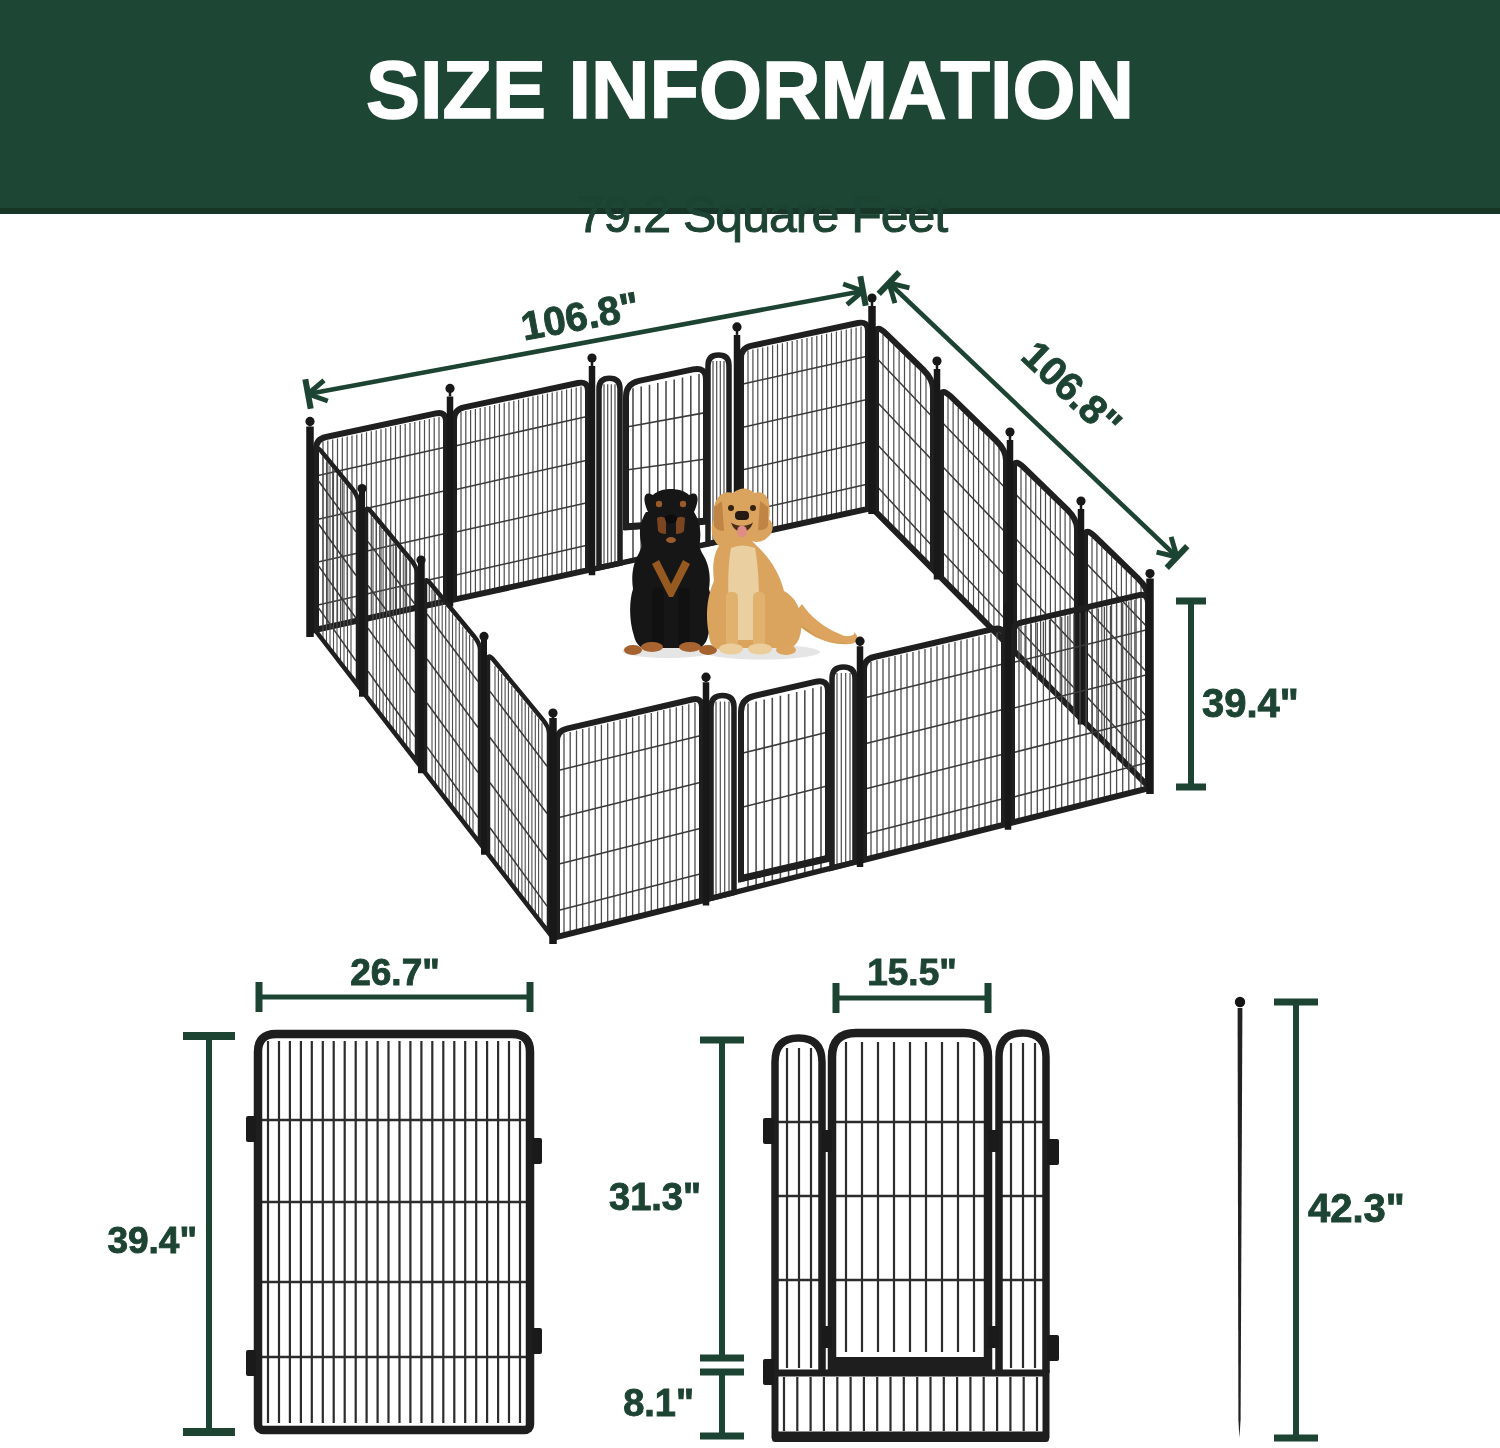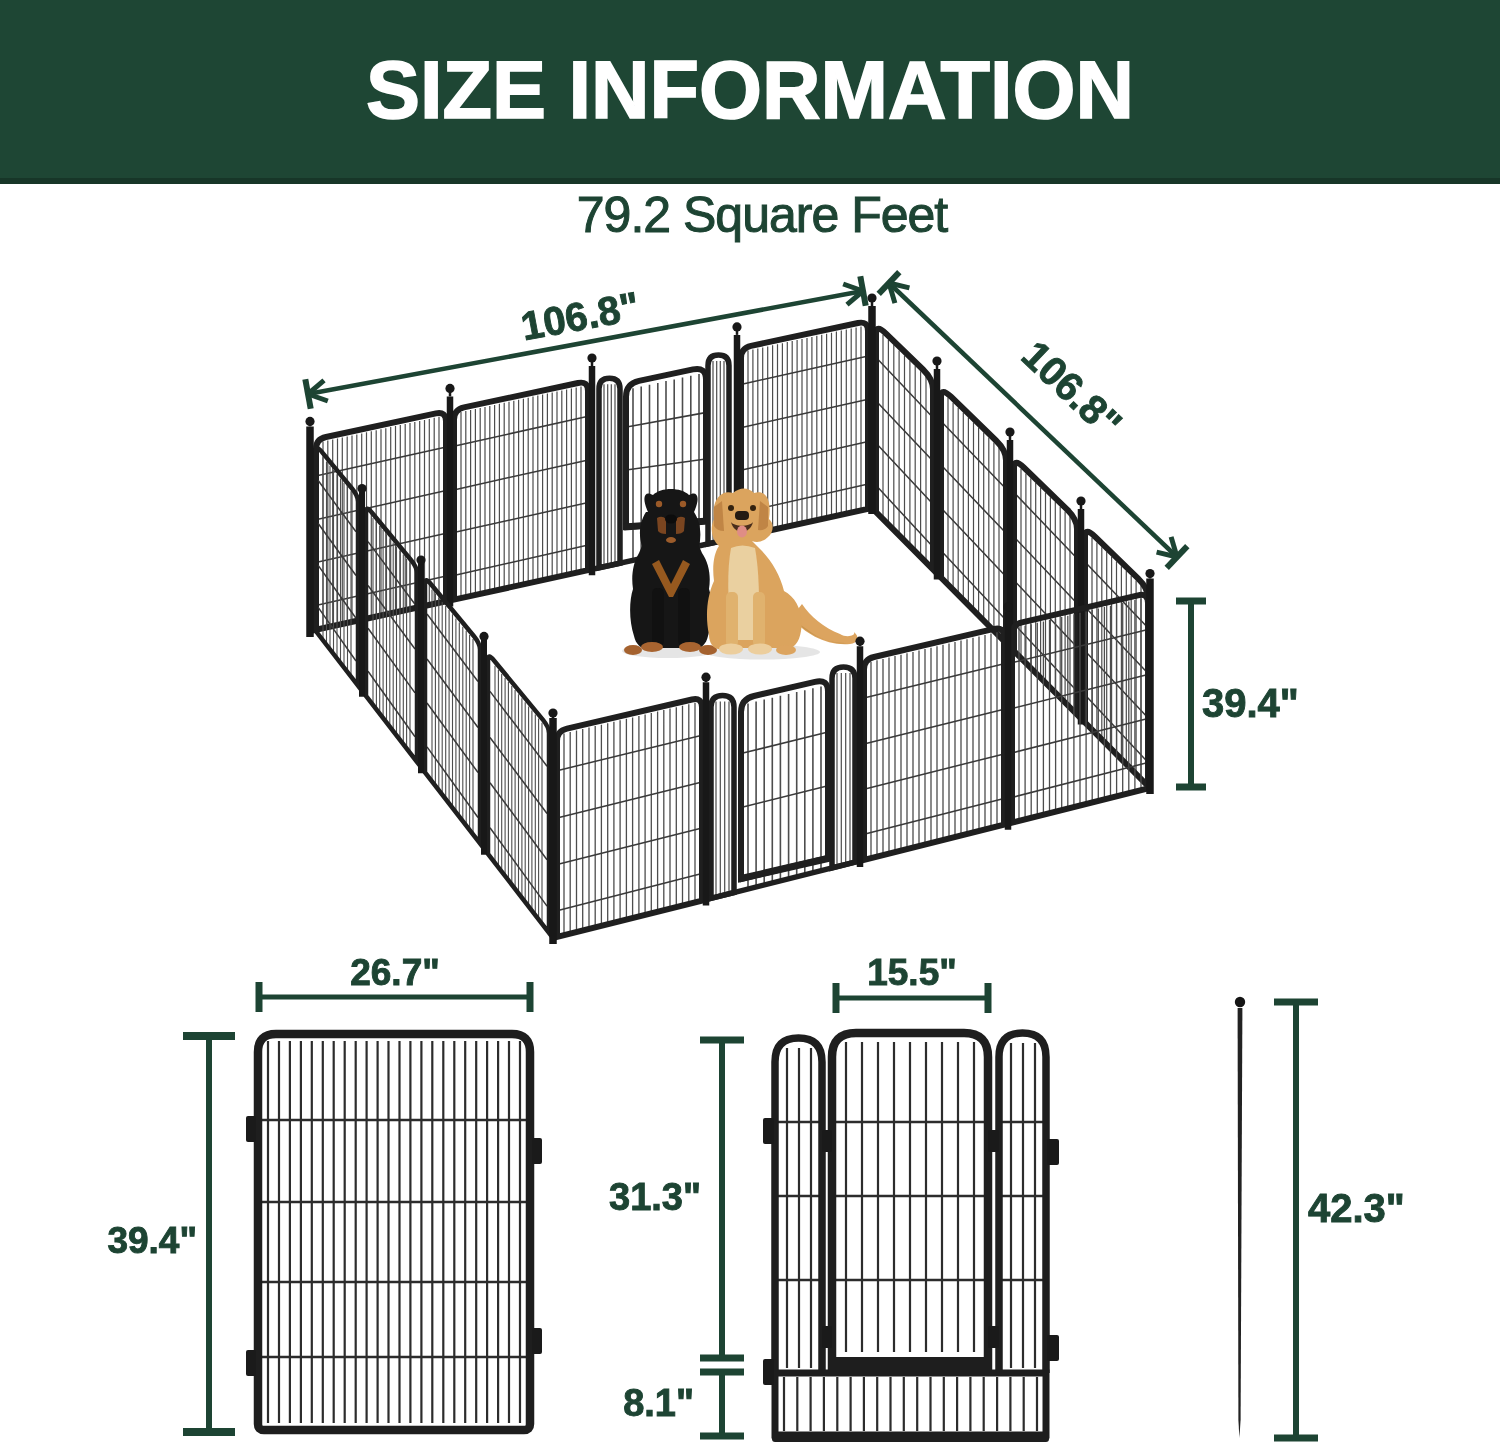--- a/index.html
+++ b/index.html
@@ -1,16 +1,16 @@
 <!DOCTYPE html>
 <html><head><meta charset="utf-8"><title>Size Information</title>
 <style>
 html,body{margin:0;padding:0;width:1500px;height:1448px;background:#ffffff;overflow:hidden;}
 body{font-family:"Liberation Sans",sans-serif;}
-.banner{position:absolute;left:0;top:0;width:1500px;height:184px;background:#1e4634;border-bottom:0;}
+.banner{position:absolute;left:0;top:0;width:1500px;height:214px;background:#1e4634;border-bottom:0;}
 .banner:after{content:"";position:absolute;left:0;bottom:0;width:100%;height:6px;background:rgba(0,0,0,0.22);}
 .banner span{position:absolute;left:0;top:44px;width:100%;text-align:center;color:#fff;font-weight:700;font-size:81px;letter-spacing:0px;-webkit-text-stroke:1.6px #ffffff;}
 .subtitle{position:absolute;left:12px;top:186px;width:100%;text-align:center;color:#1d4433;font-weight:400;font-size:50px;letter-spacing:-1px;-webkit-text-stroke:1px #1d4433;}
 svg{position:absolute;left:0;top:0;}
 </style></head><body>
 
 <div class="banner">
     <span>SIZE INFORMATION</span>
   </div>
 

